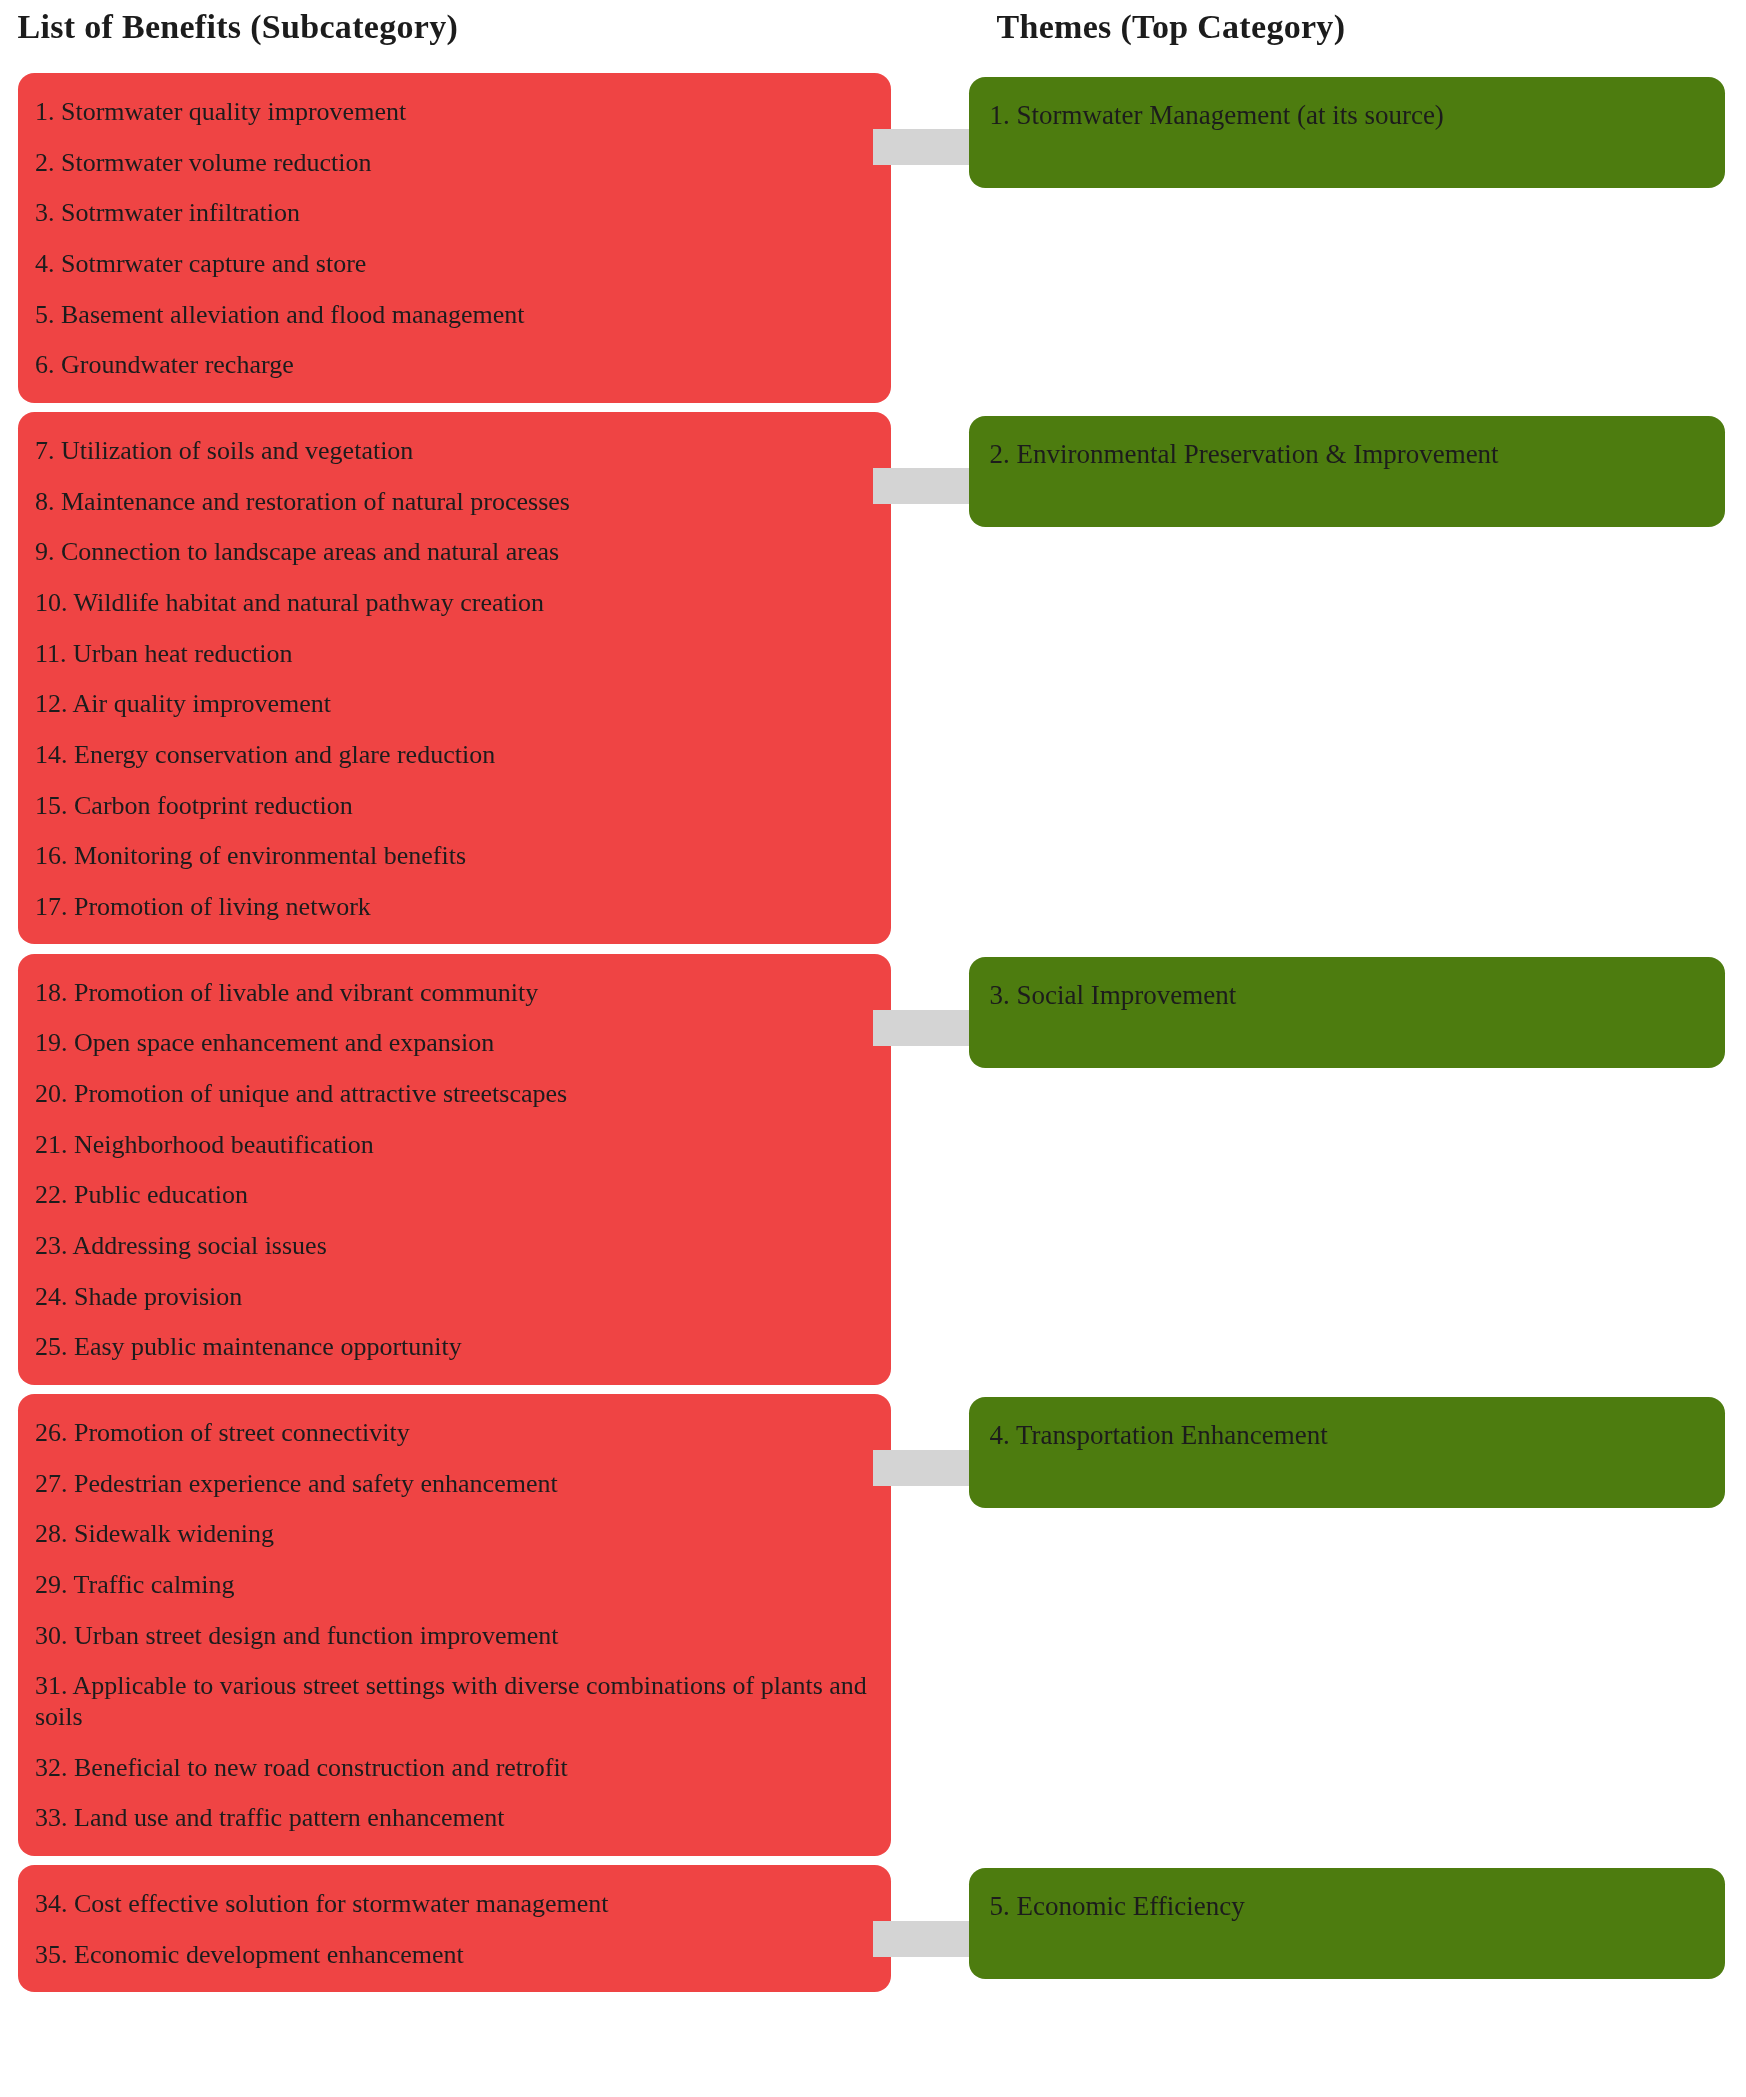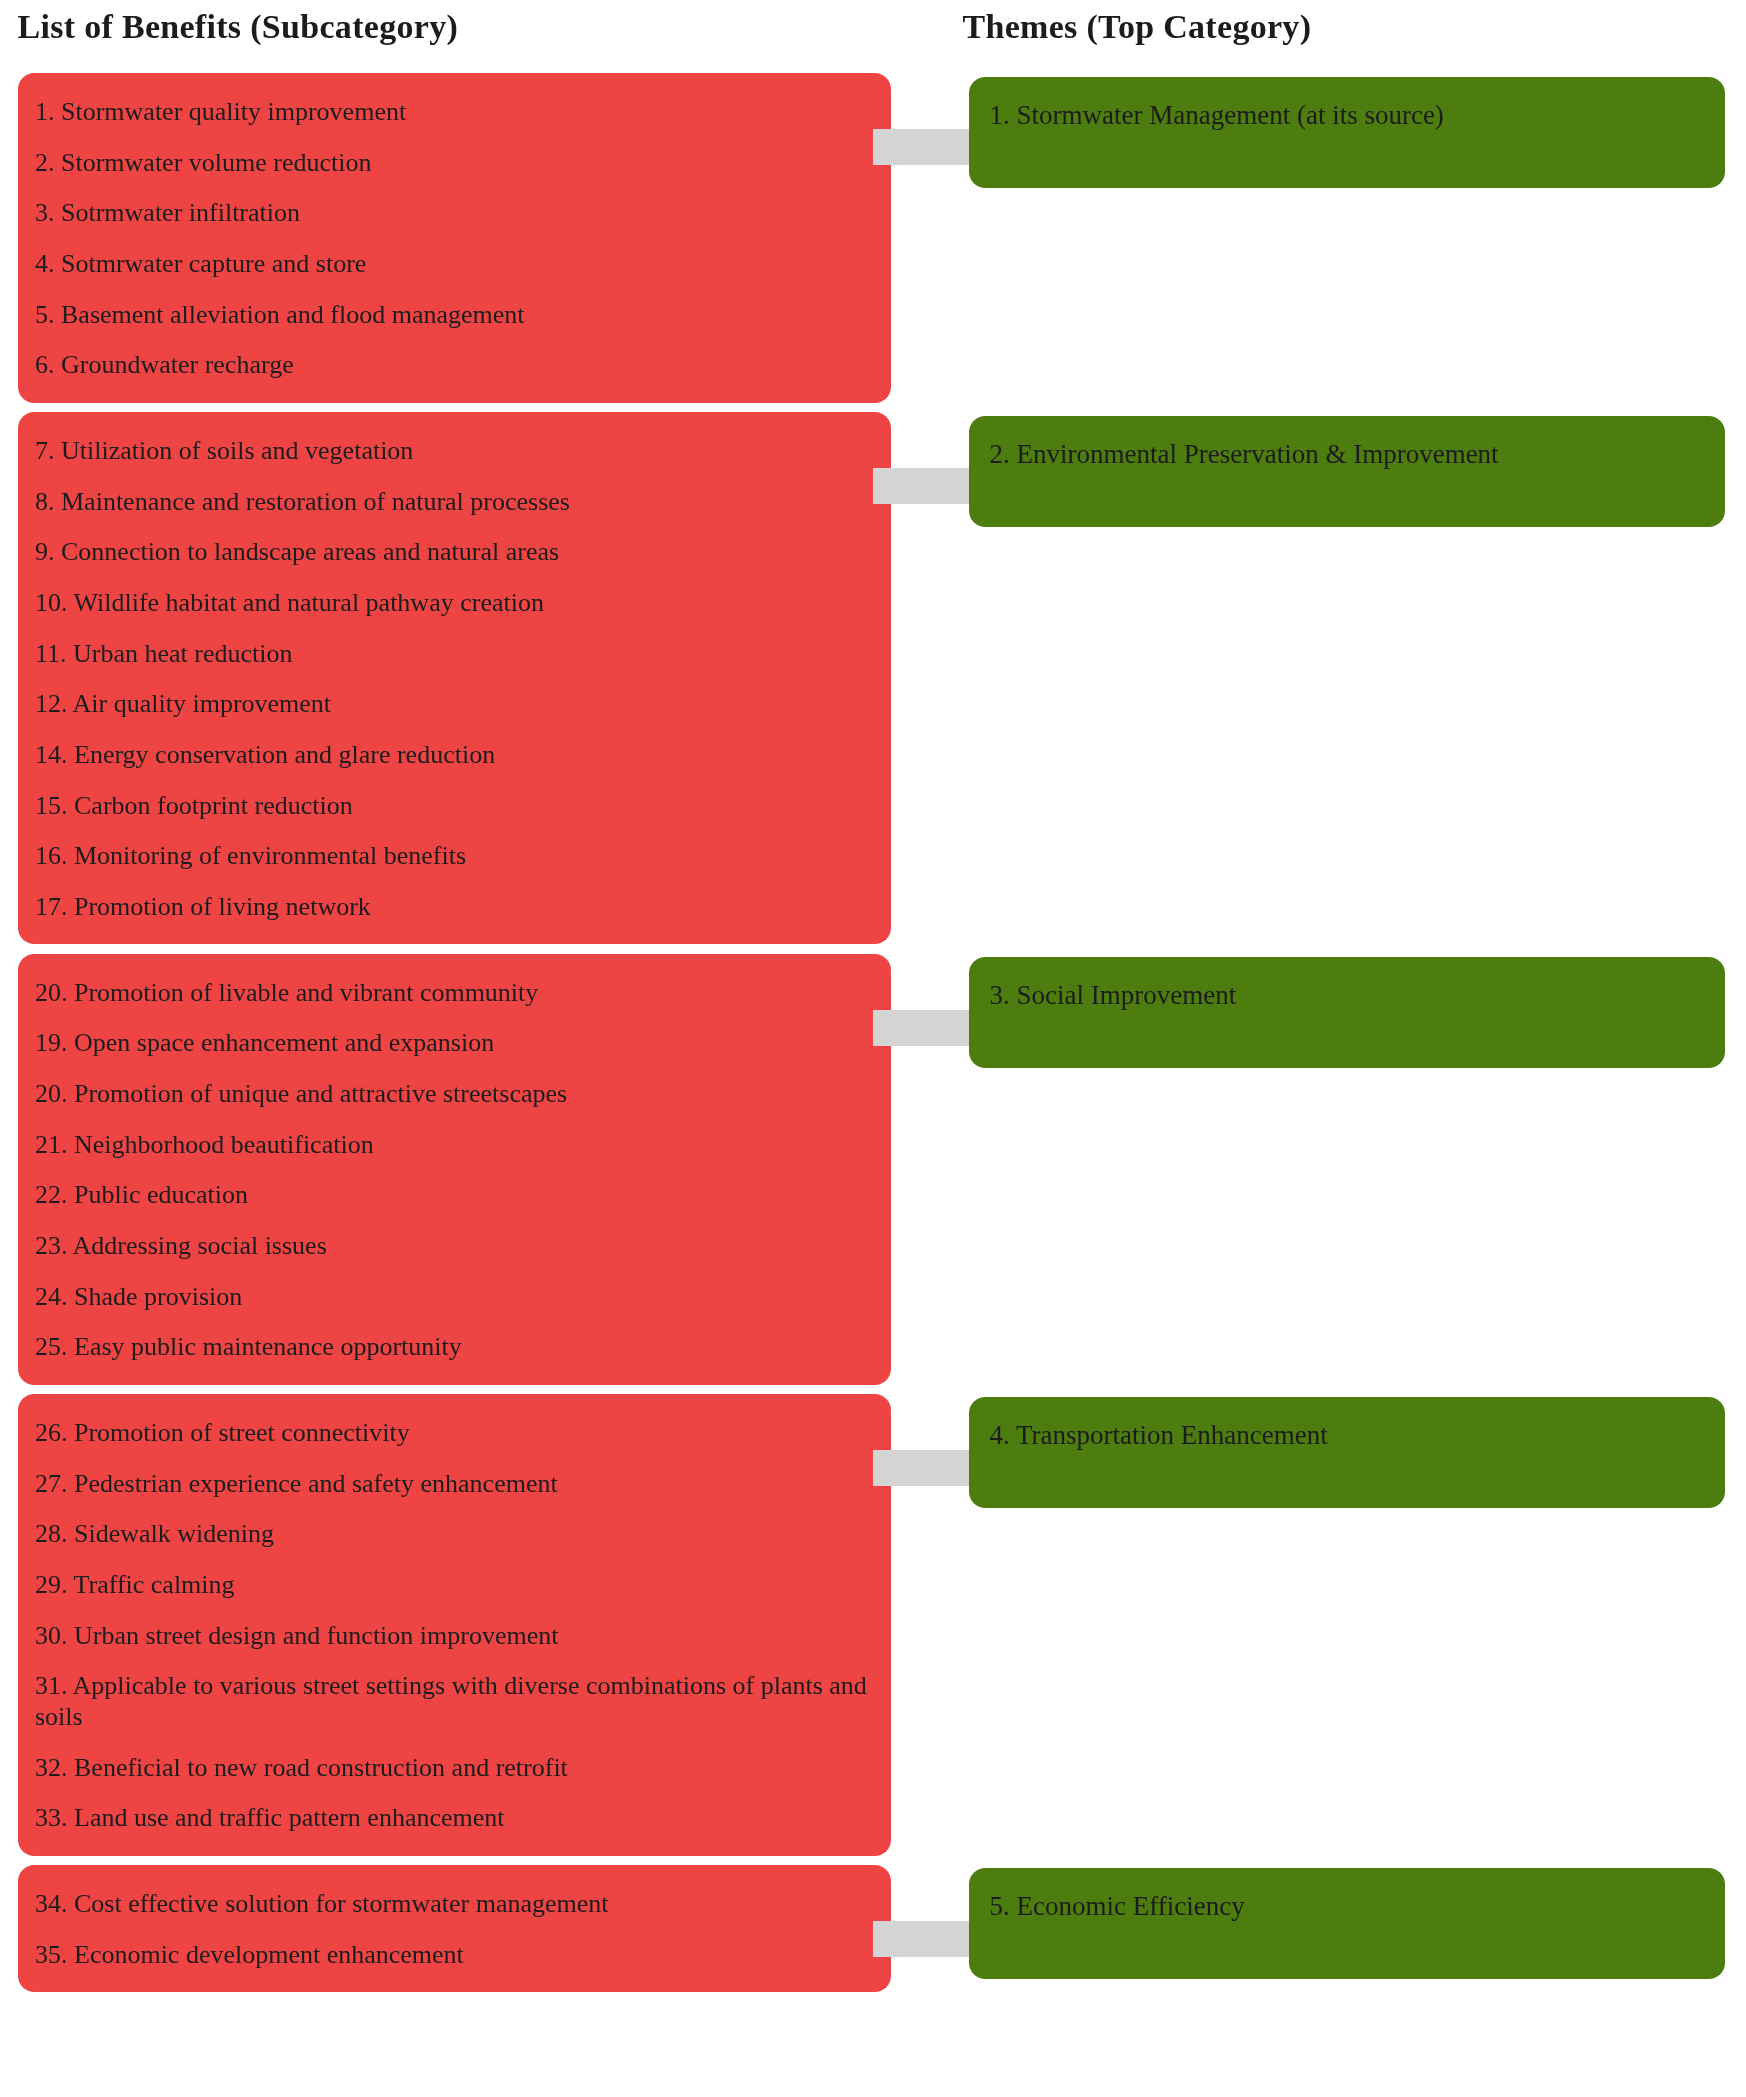--- a/index.html
+++ b/index.html
@@ -22,21 +22,21 @@
     position: relative;
     height: 65px;
   }
   .hdr {
     font-size: 34px;
     font-weight: bold;
     letter-spacing: 0.3px;
     white-space: nowrap;
   }
   .hdr.left  { position: absolute; left: 0px;    top: 0px; }
-  .hdr.right { position: absolute; left: 945px; top: 0px; }
+  .hdr.right { position: absolute; left: 979px; top: 0px; }
 
   .group {
     position: relative;
     margin-bottom: 9.3px;
     min-height: 116px;
   }
   .benefits-box {
     width: 873px;
     background: #ef4444;
     border-radius: 16.3px;
@@ -108,21 +108,21 @@
           <p class="benefit-item">17. Promotion of living network</p>
         </div>
     <div class="connector"></div>
     <div class="theme-box">
       <div class="theme-label">2. Environmental Preservation &amp; Improvement</div>
     </div>
   </div>
 
   <div class="group">
     <div class="benefits-box">
-          <p class="benefit-item">20. Promotion of livable and vibrant community</p>
+          <p class="benefit-item">18. Promotion of livable and vibrant community</p>
           <p class="benefit-item">19. Open space enhancement and expansion</p>
           <p class="benefit-item">20. Promotion of unique and attractive streetscapes</p>
           <p class="benefit-item">21. Neighborhood beautification</p>
           <p class="benefit-item">22. Public education</p>
           <p class="benefit-item">23. Addressing social issues</p>
           <p class="benefit-item">24. Shade provision</p>
           <p class="benefit-item">25. Easy public maintenance opportunity</p>
         </div>
     <div class="connector"></div>
     <div class="theme-box">

